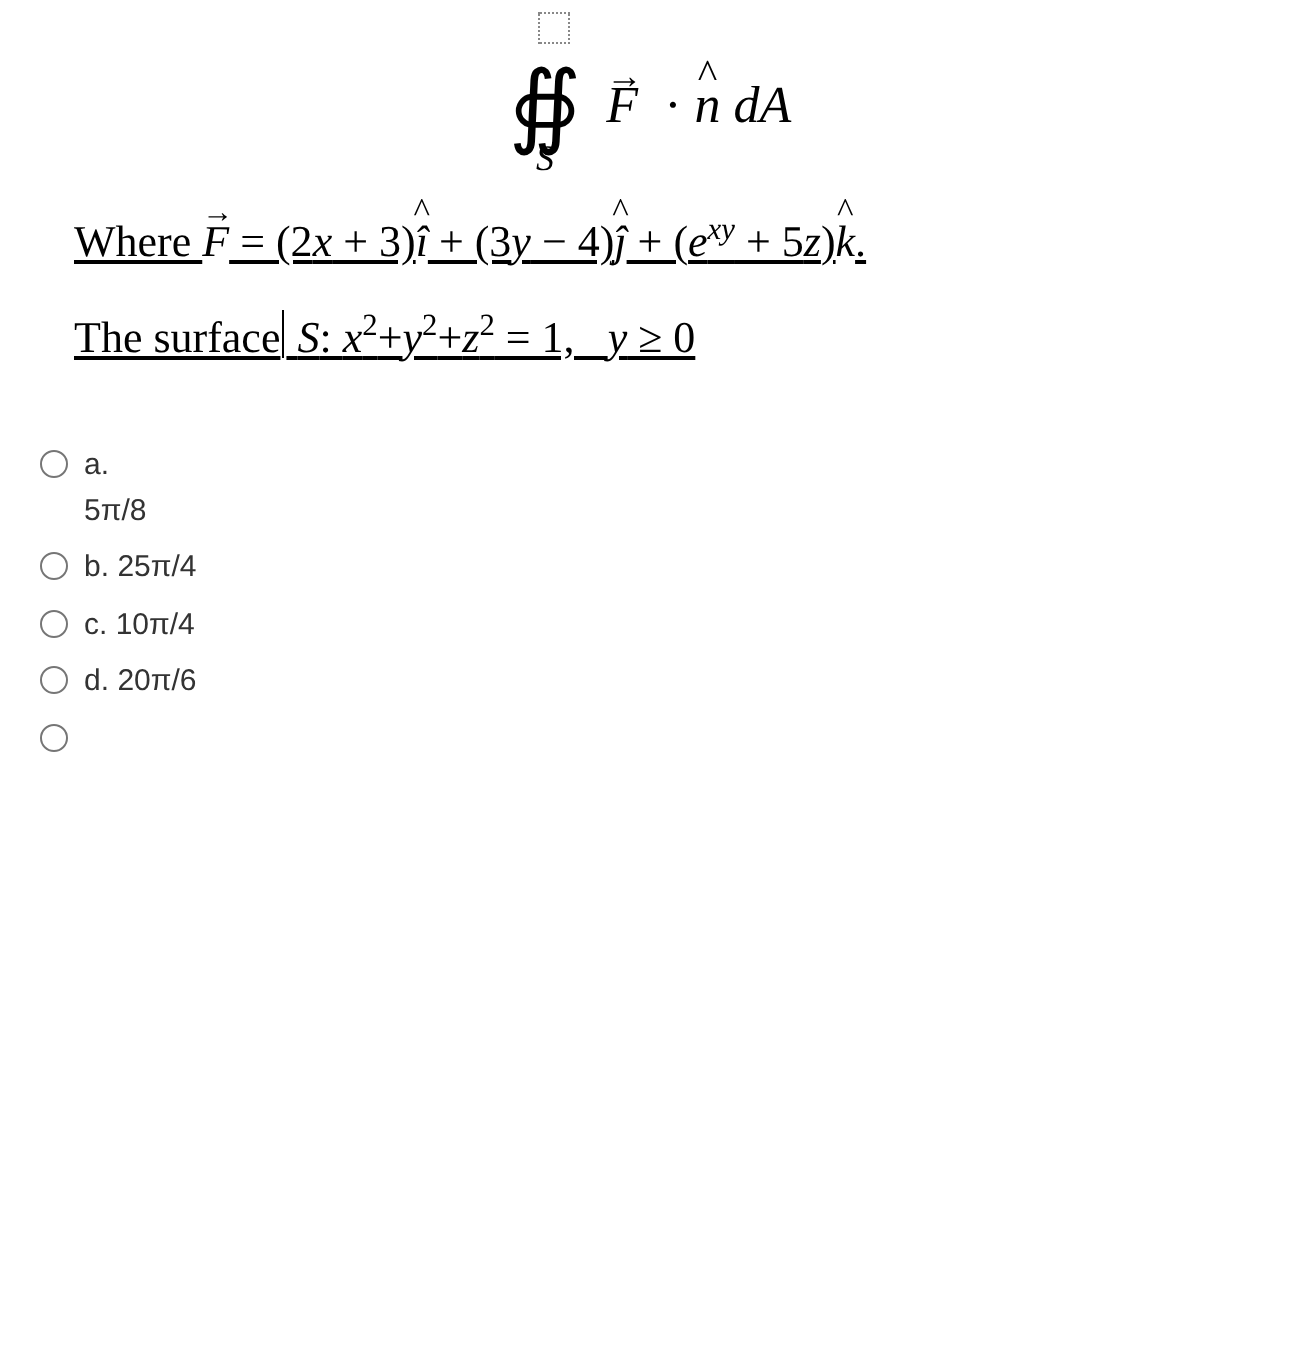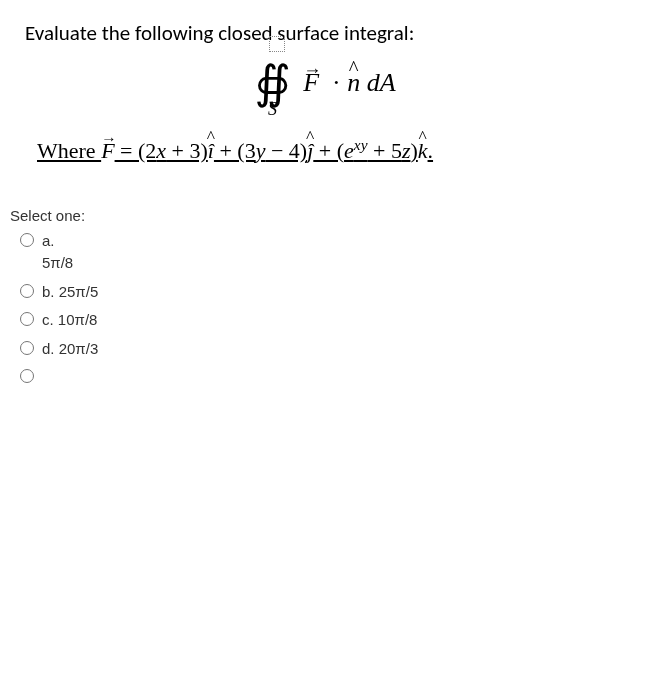--- a/index.html
+++ b/index.html
@@ -98,75 +98,76 @@
     background:#000;
     vertical-align:-0.15em;
     margin:0 1px;
   }
 </style>
 </head>
 <body>
 
 <div class="question-box">
 
-  <div class="prompt">Evaluate the following closed surface integral:</div>
 
   <div class="math-block">
     <div class="integral-line">
       <span style="position:relative; display:inline-block; vertical-align:middle;">
         <span style="font-size:46px; line-height:1;">∯</span>
         <span style="position:absolute; bottom:-14px; left:50%; transform:translateX(-50%); font-size:18px; font-style:italic;">S</span>
         <span class="flag-box" style="position:absolute; top:-16px; left:50%; transform:translateX(-50%);"></span>
       </span>
       <span style="display:inline-block; vertical-align:middle; margin-left:6px;">
         <span class="vec"><span class="ital">F</span><span class="arrow">→</span></span>
         &nbsp;·&nbsp;<span class="hat">n</span>&nbsp;<span class="ital">dA</span>
       </span>
     </div>
 
     <div class="where-line">
       Where <span class="vec"><span class="ital">F</span><span class="arrow">→</span></span> = (2<span class="ital">x</span> + 3)<span class="hat">î</span> + (3<span class="ital">y</span> − 4)<span class="hat">ĵ</span> + (<span class="ital">e<sup>xy</sup></span> + 5<span class="ital">z</span>)<span class="hat">k</span>.
     </div>
 
+    <div class="surf-line">
+      The surface<span class="cursor"></span> <span class="ital">S</span>: <span class="ital">x</span><sup>2</sup>+<span class="ital">y</span><sup>2</sup>+<span class="ital">z</span><sup>2</sup> = 1, &nbsp; <span class="ital">y</span> ≥ 0
+    </div>
 
   </div>
 </div>
 
 <div class="select-area">
-  <div class="select-label">Select one:</div>
 
   <div class="option">
     <input type="radio" name="ans" style="">
     <span class="opt-a-wrap">
       <span class="option-label">a.</span>
       <span class="option-label">5π/8</span>
     </span>
   </div>
 
   <div class="option">
     <input type="radio" name="ans" style="">
     <span class="option-label">
       <span>b.</span>
-      <span>25π/5</span>
+      <span>25π/4</span>
     </span>
   </div>
 
   <div class="option">
     <input type="radio" name="ans" style="">
     <span class="option-label">
       <span>c.</span>
-      <span>10π/8</span>
+      <span>10π/4</span>
     </span>
   </div>
 
   <div class="option">
     <input type="radio" name="ans" style="">
     <span class="option-label">
       <span>d.</span>
-      <span>20π/3</span>
+      <span>20π/6</span>
     </span>
   </div>
 
   <div class="option">
     <input type="radio" name="ans" style="">
   </div>
 
 
 </div>
 

